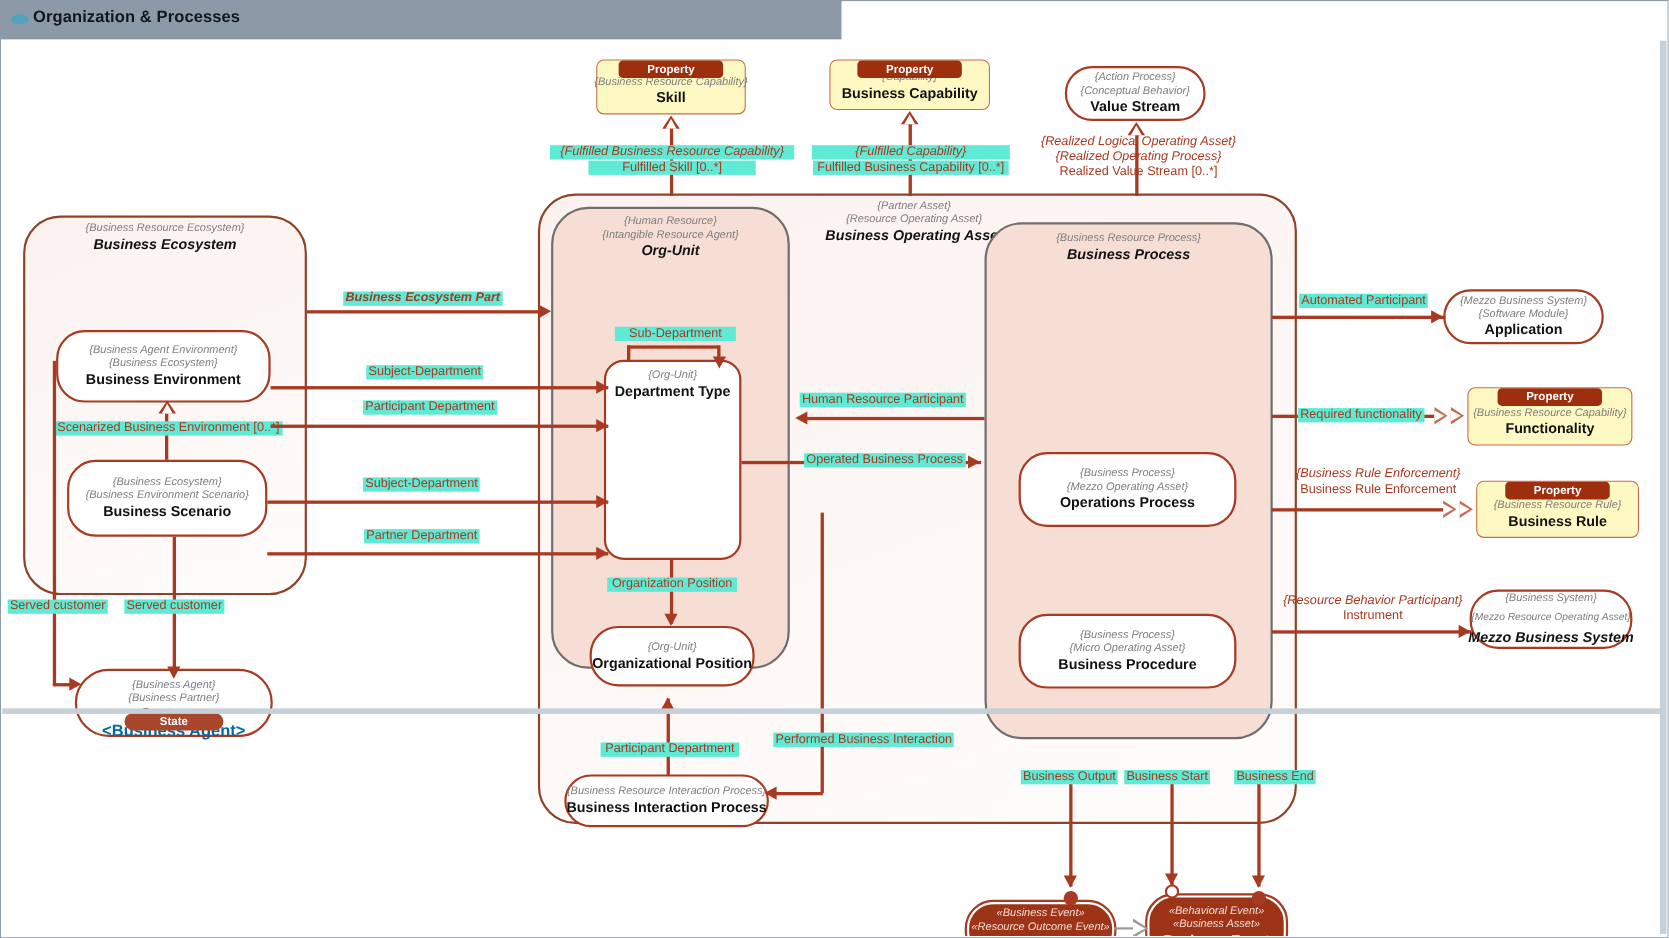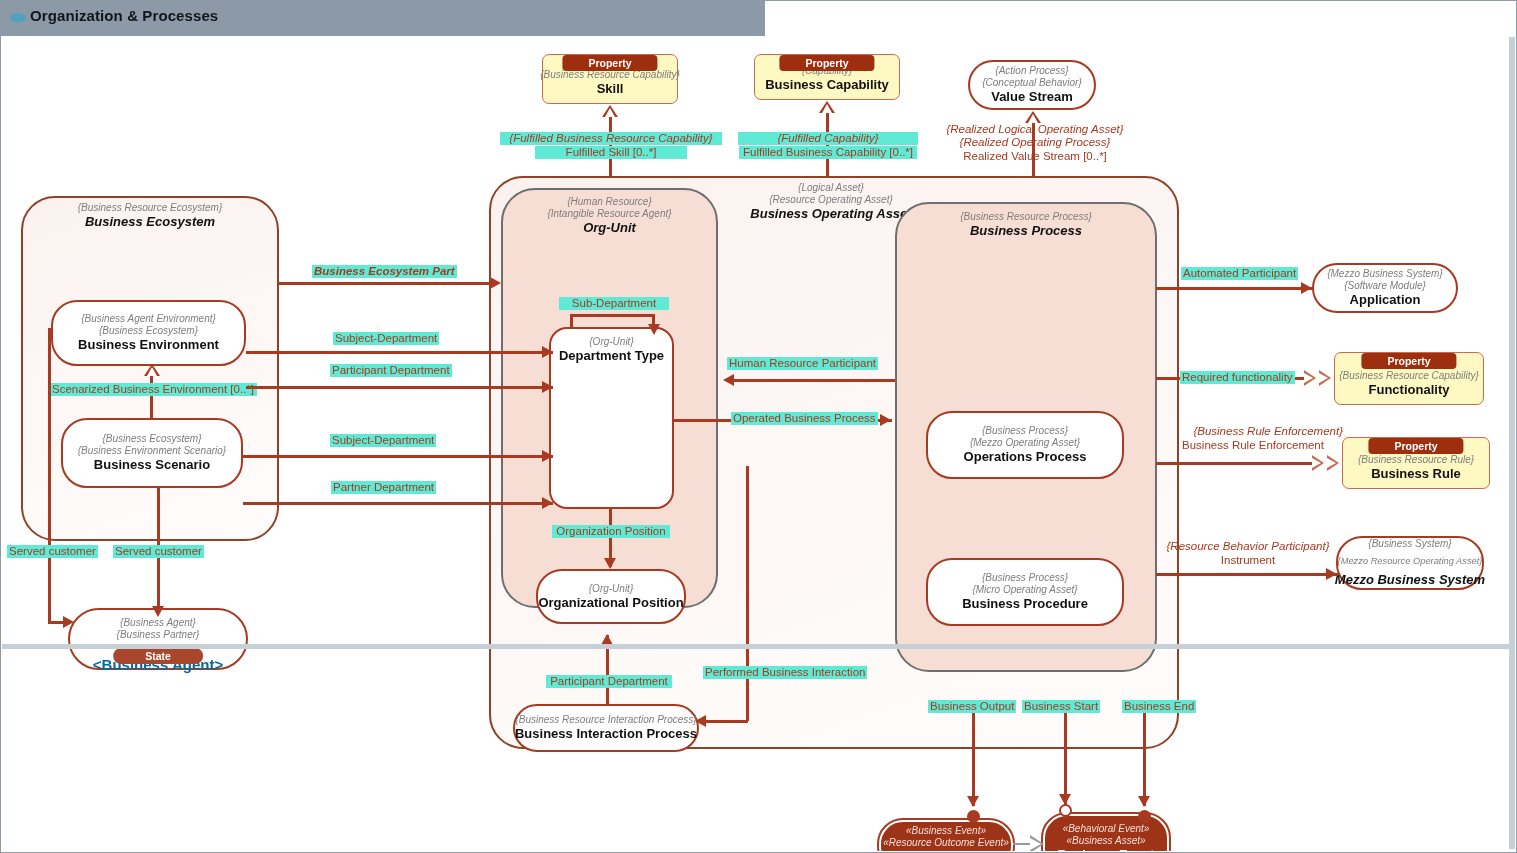--- a/index.html
+++ b/index.html
@@ -124,21 +124,21 @@
 
     <div class="tri tri-u" style="left:1024px;top:75px;"></div>
     <div class="ln lnv" style="left:1031px;top:87px;height:60px;"></div>
     <div class="el ital c nb" style="left:932px;top:87px;width:200px;">{Realized Logical Operating Asset}</div>
     <div class="el ital c nb" style="left:932px;top:100px;width:200px;">{Realized Operating Process}</div>
     <div class="el c nb" style="left:952px;top:114px;width:160px;">Realized Value Stream [0..*]</div>
 
     <div class="cont cont-outer" style="left:488px;top:140px;width:690px;height:573px;">
     </div>
     <div class="cont-hdr" style="left:700px;top:146px;width:260px;">
-      <div class="n-stereo">{Logical Asset}</div>
+      <div class="n-stereo">{Partner Asset}</div>
       <div class="n-stereo">{Resource Operating Asset}</div>
       <div class="n-name ital">Business Operating Asset</div>
     </div>
 
     <div class="cont cont-grey" style="left:500px;top:152px;width:217px;height:420px;"></div>
     <div class="cont-hdr" style="left:500px;top:160px;width:217px;">
       <div class="n-stereo">{Human Resource}</div>
       <div class="n-stereo">{Intangible Resource Agent}</div>
       <div class="n-name ital">Org-Unit</div>
     </div>
@@ -280,21 +280,21 @@
     <div class="el" style="left:1179px;top:335px;">Required functionality</div>
 
     <div class="node rect" style="left:1341px;top:401px;width:148px;height:52px;">
       <div class="tag">Property</div>
       <div class="n-stereo">{Business Resource Rule}</div>
       <div class="n-name">Business Rule</div>
     </div>
     <div class="ln lnh" style="left:1155px;top:426px;width:156px;"></div>
     <div class="tri tri-r" style="left:1311px;top:419px;"></div>
     <div class="tri tri-r" style="left:1326px;top:419px;"></div>
-    <div class="el ital c nb" style="left:1160px;top:389px;width:180px;text-align:right;">{Business Rule Enforcement}</div>
+    <div class="el ital c nb" style="left:1160px;top:389px;width:180px;">{Business Rule Enforcement}</div>
     <div class="el c nb" style="left:1160px;top:403px;width:180px;">Business Rule Enforcement</div>
 
     <div class="node pill" style="left:1335px;top:500px;width:148px;height:54px;justify-content:space-between;">
       <div class="n-stereo">{Business System}</div>
       <div class="n-stereo" style="font-size:9.3px;">{Mezzo Resource Operating Asset}</div>
       <div class="n-name ital">Mezzo Business System</div>
     </div>
     <div class="ln lnh" style="left:1155px;top:537px;width:182px;"></div>
     <div class="ar ar-r" style="left:1325px;top:532px;"></div>
     <div class="el ital c nb" style="left:1155px;top:504px;width:180px;">{Resource Behavior Participant}</div>

